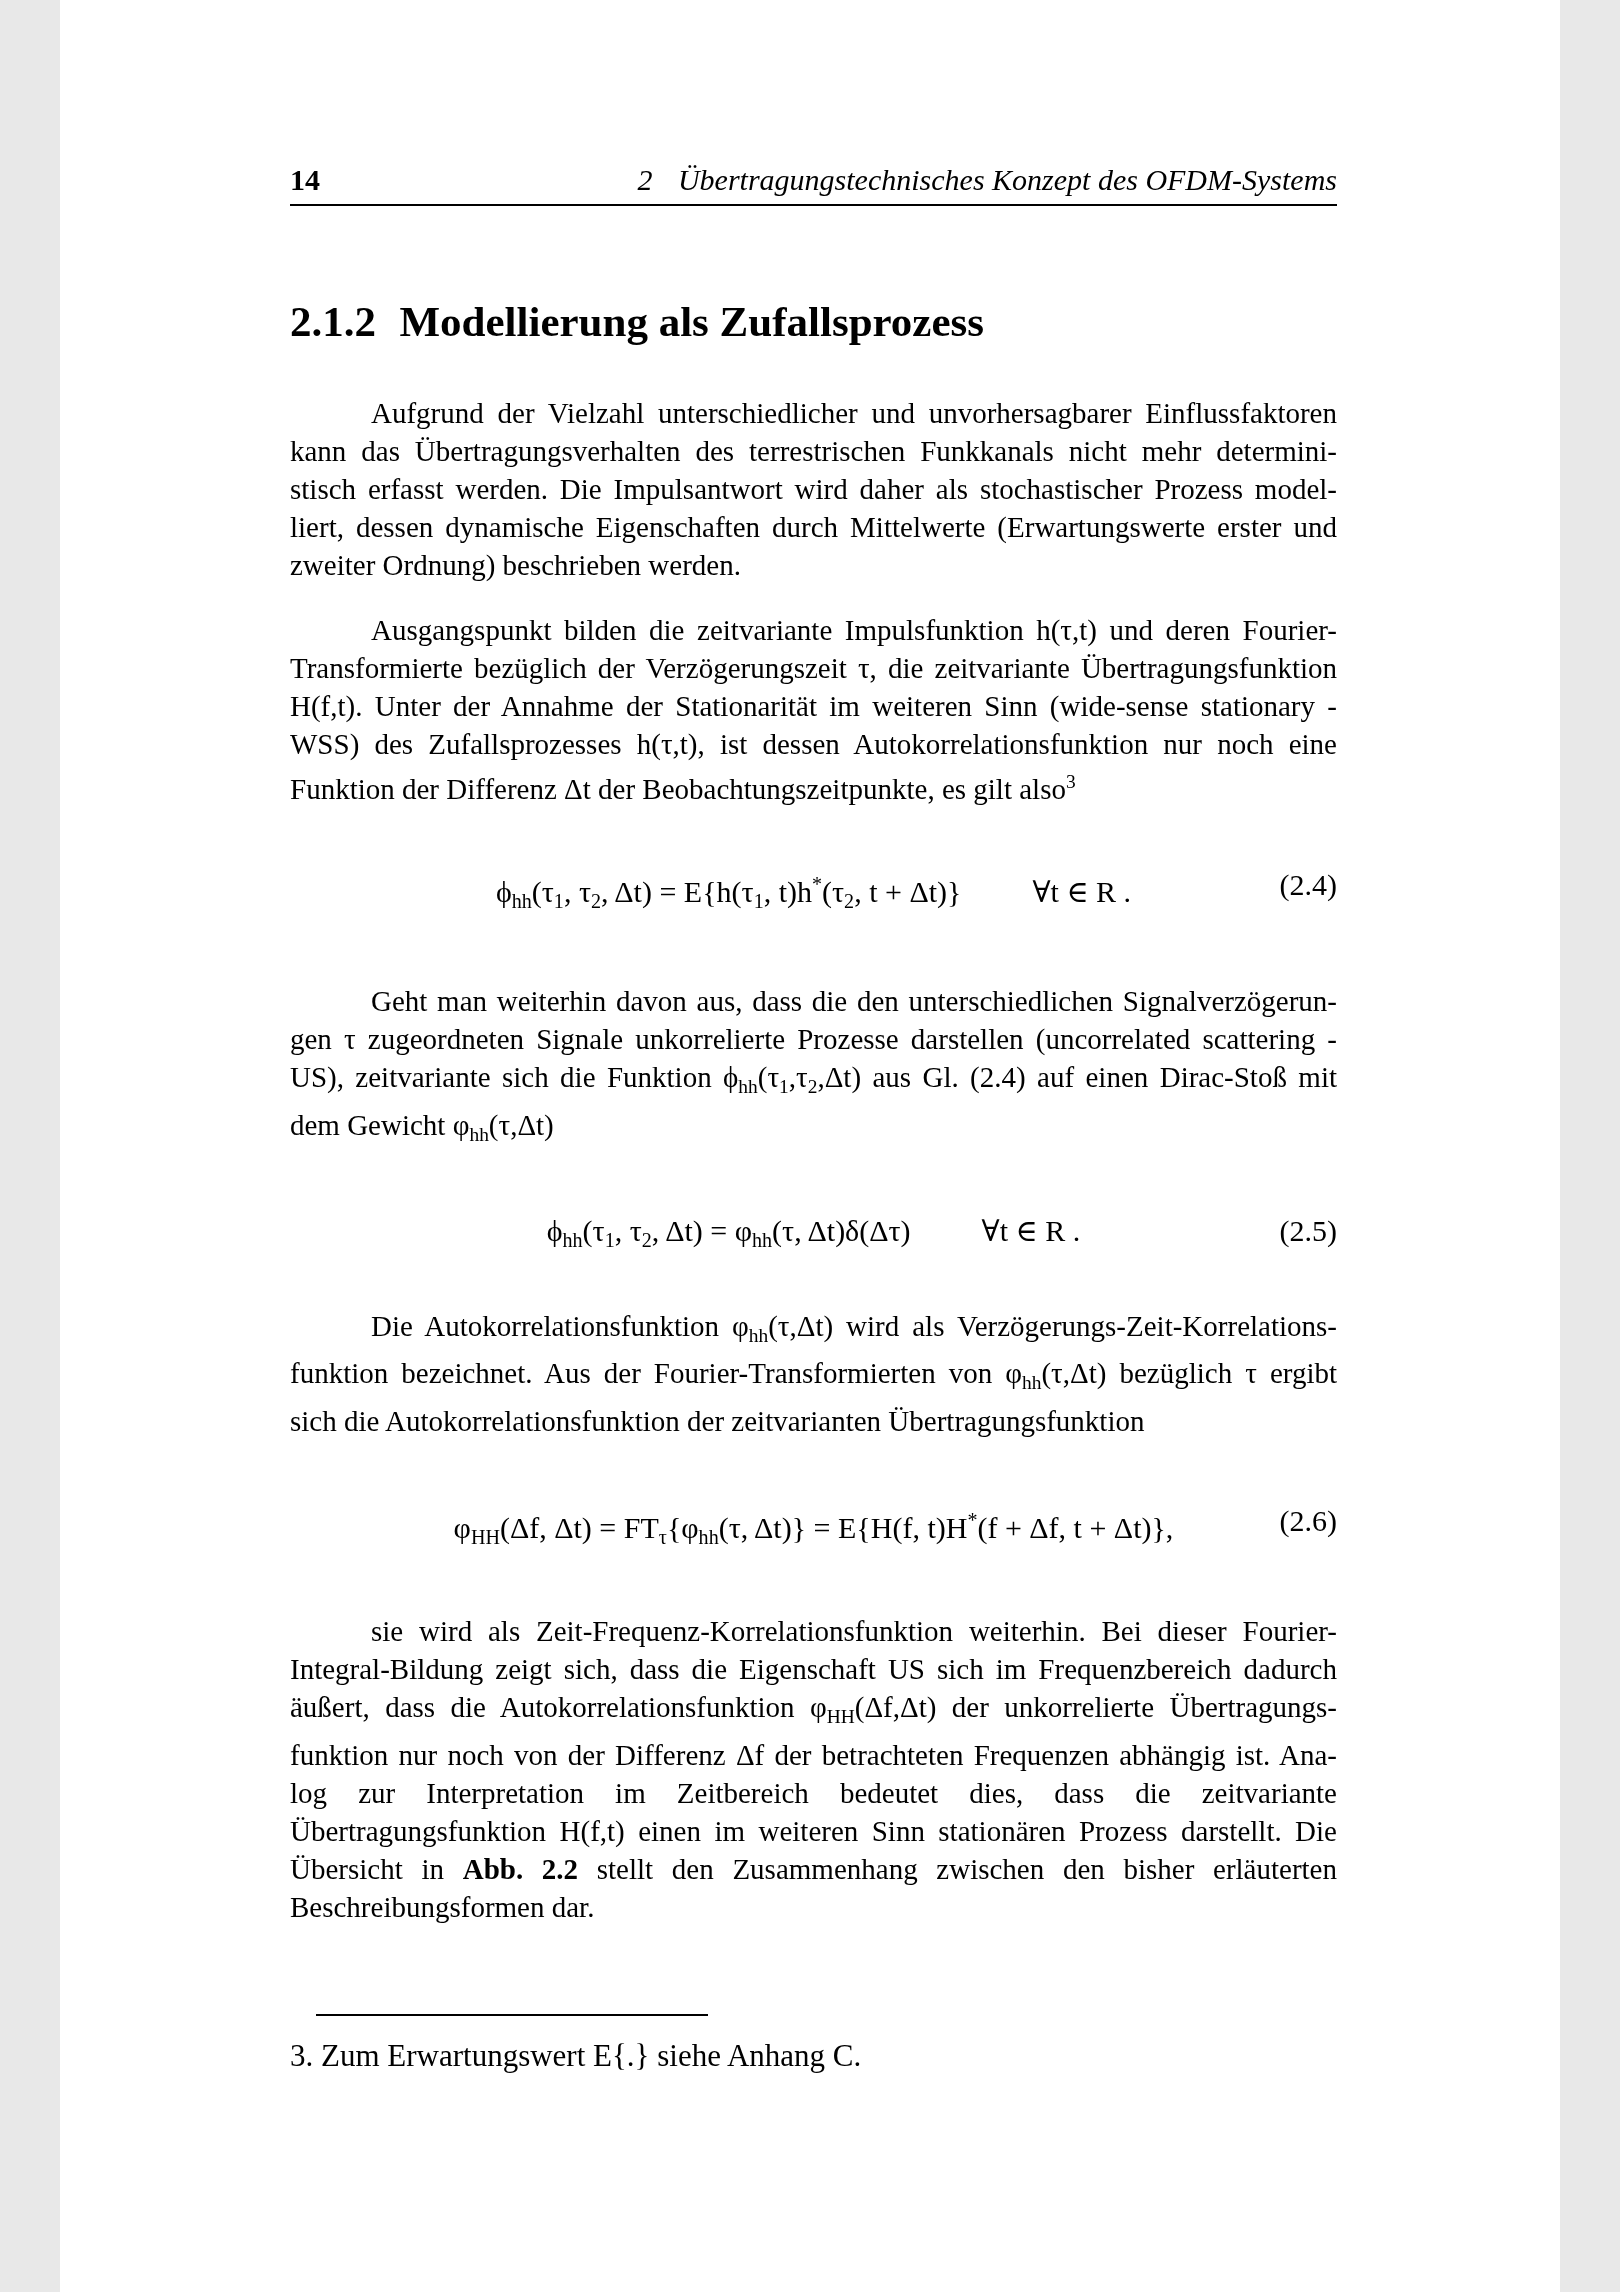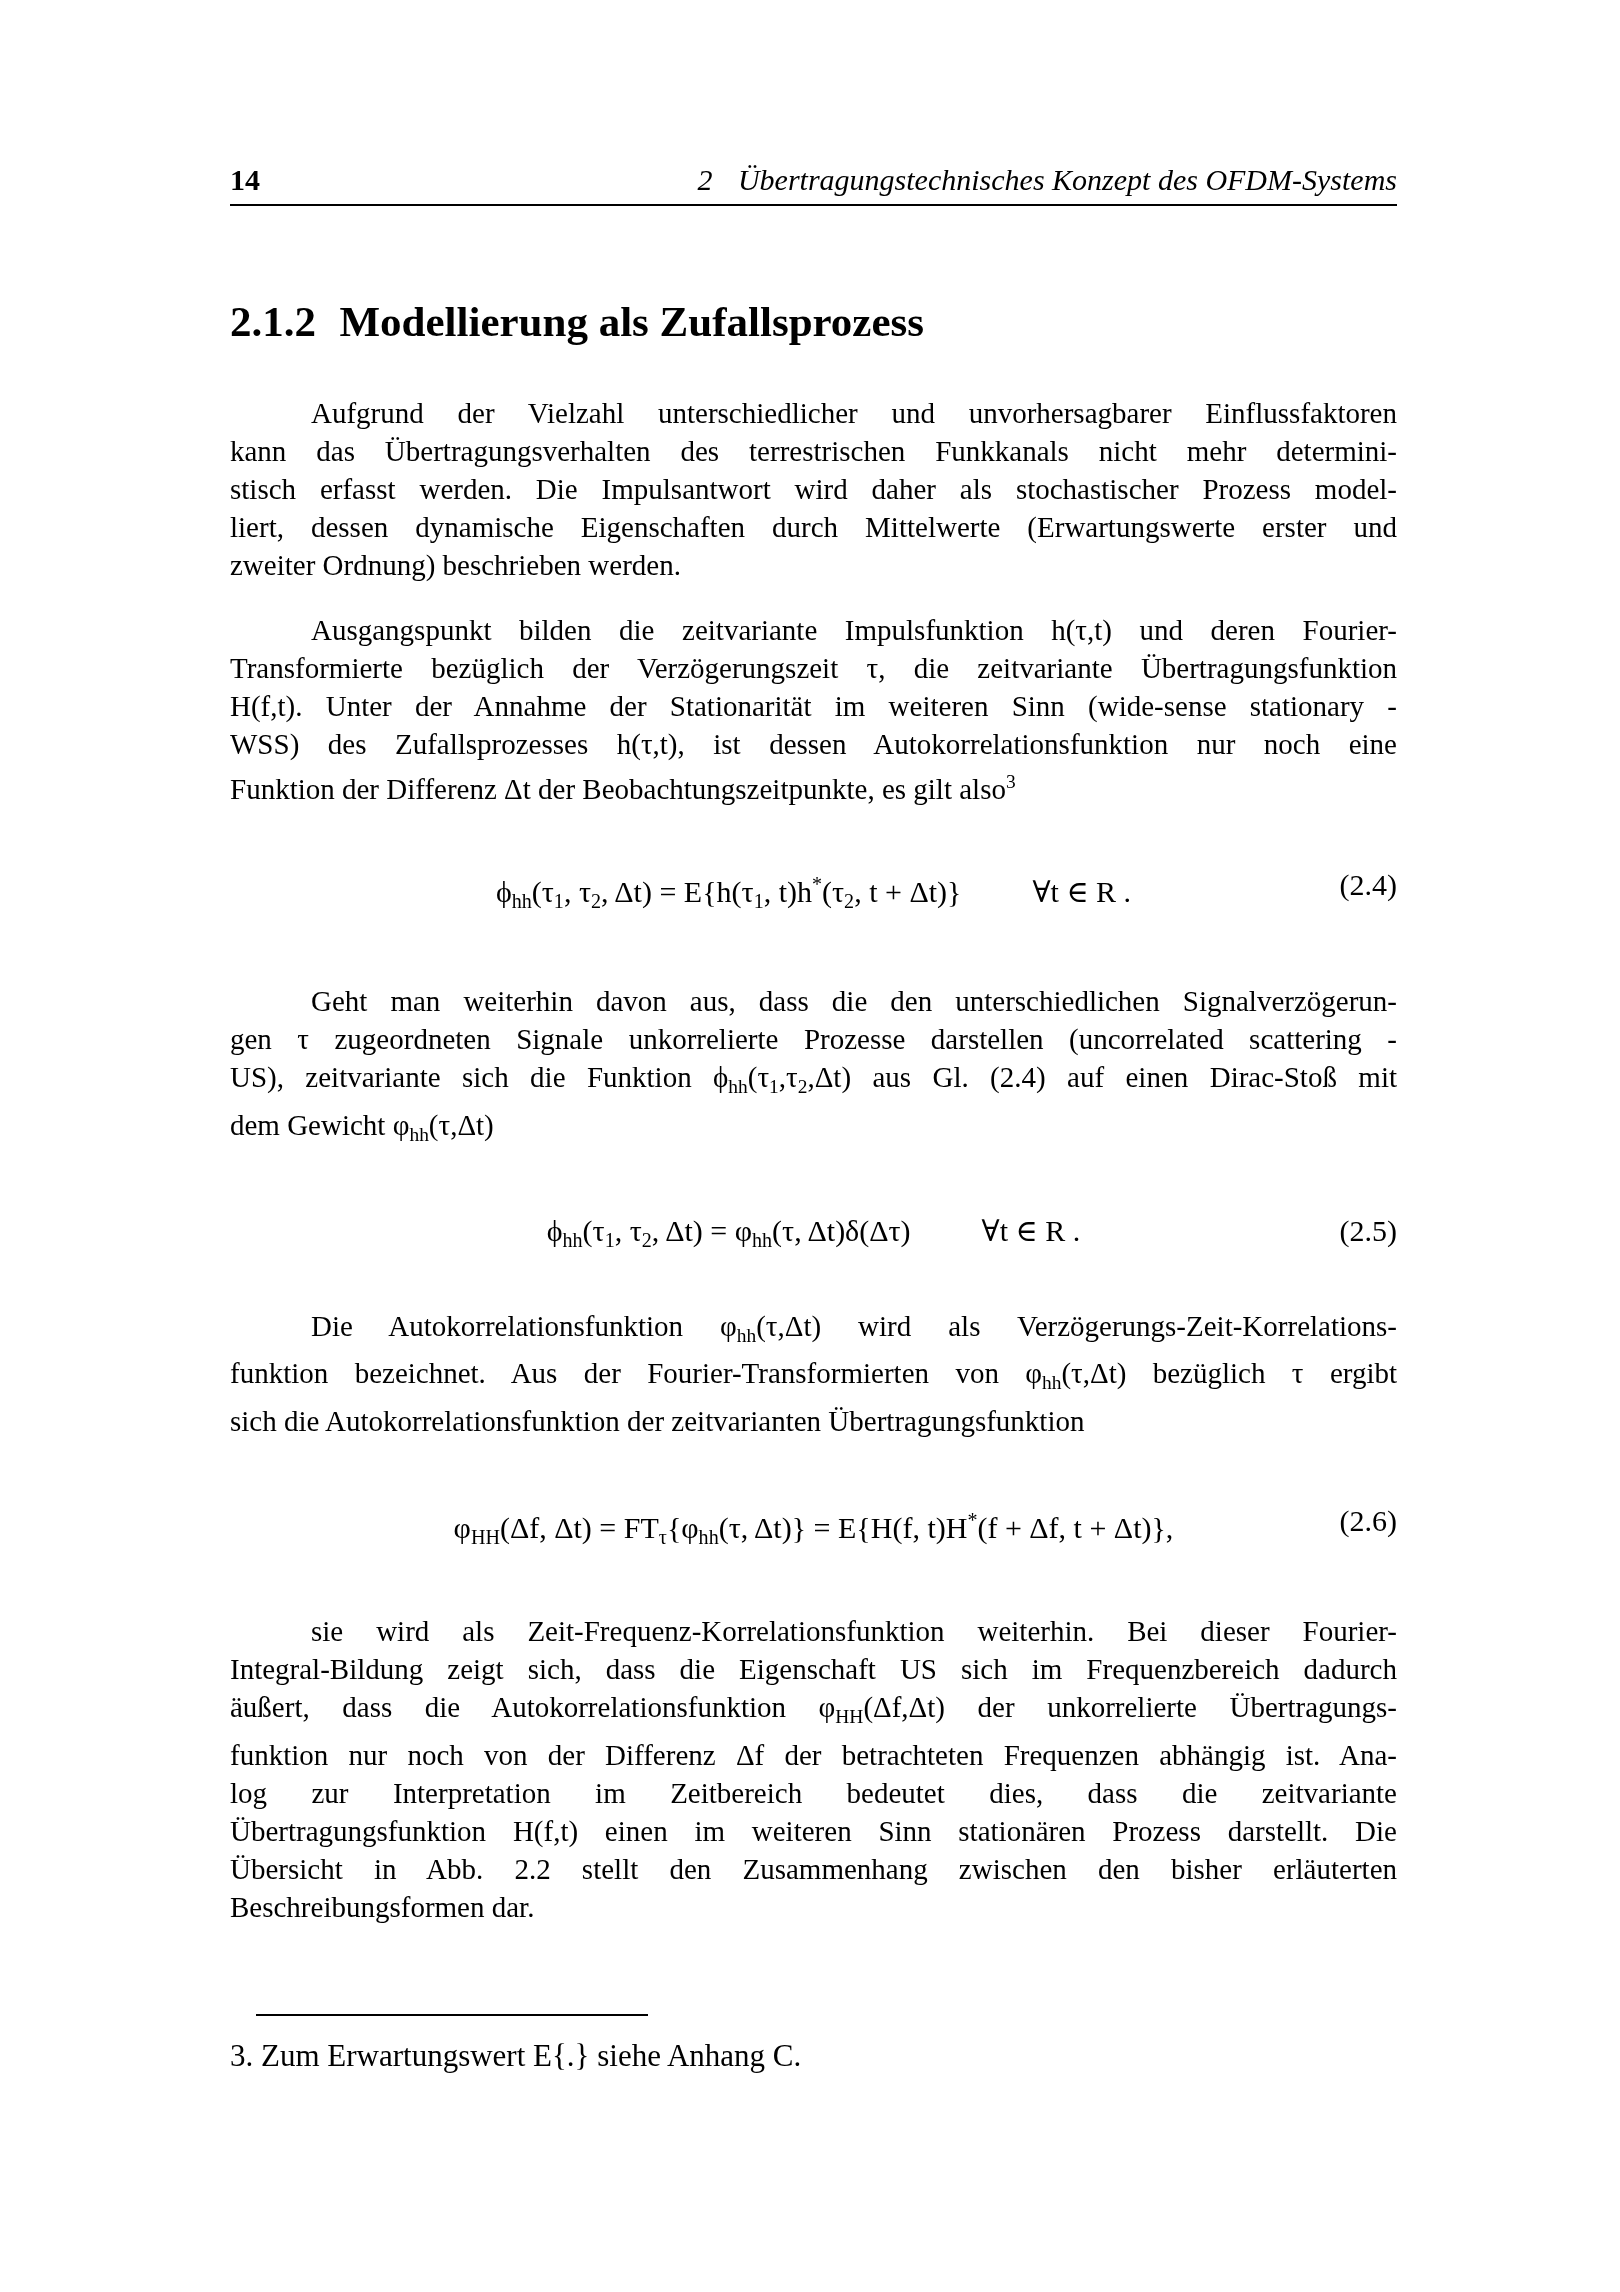--- a/index.html
+++ b/index.html
@@ -1,18 +1,18 @@
 <!DOCTYPE html>
 <html><head>
 <meta charset="utf-8">
 <style>
   html, body { margin: 0; padding: 0; background: #e8e8e8; }
   .page {
     position: relative;
-    width: 1620px;
+    width: 1500px;
     height: 2293px;
     margin: 0 auto;
     background: #ffffff;
     color: #000;
     font-family: "Liberation Serif", "DejaVu Serif", serif;
     box-sizing: border-box;
     padding: 163px 223px 0 230px;
     overflow: hidden;
   }
   
@@ -64,21 +64,21 @@
   }
   .eq-num {
     position: absolute;
     right: 0;
     top: 0;
     text-align: center;
   }
   
   .s-sub { font-size: 67%; vertical-align: -0.3em; }
   .s-sup { font-size: 67%; vertical-align: 0.55em; }
-  .s-bold { font-weight: normal; }
+  .s-bold { font-weight: bold; }
   .s-gap { display: inline-block; width: 71px; }
   
   .footnote-area {
     position: absolute;
     left: 230px;
     top: 2014px;
     width: 1166px;
   }
   .footnote-rule {
     margin-left: 25.5px;

